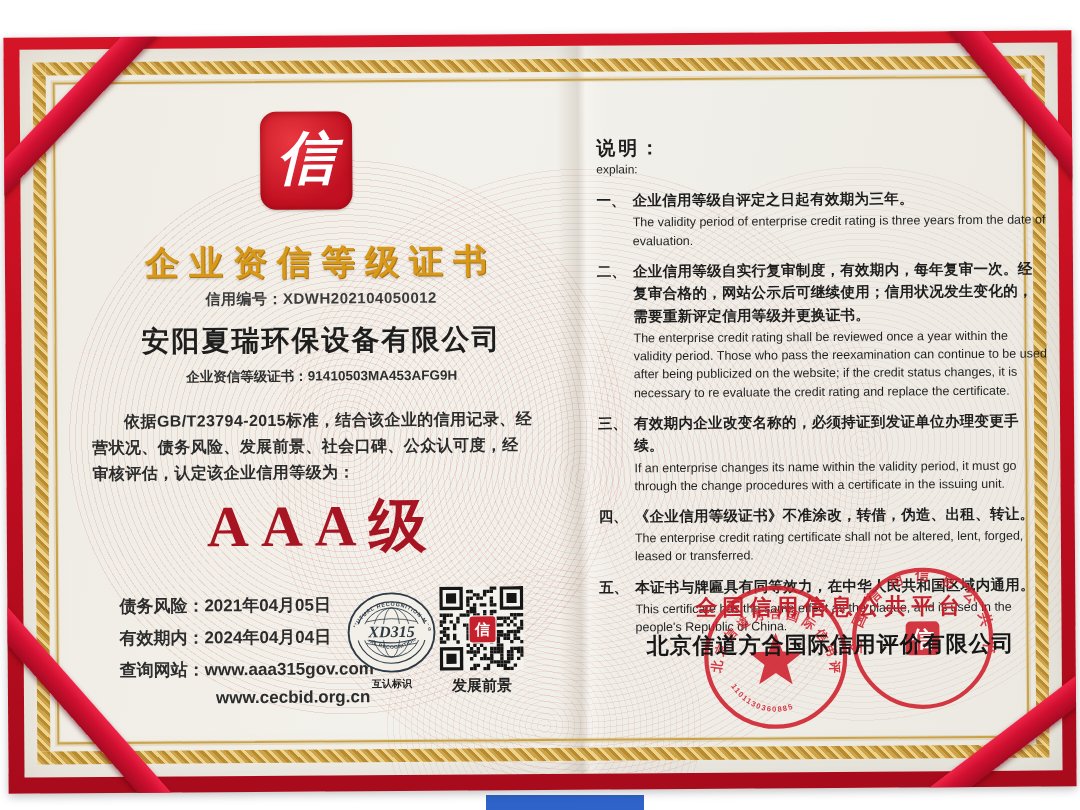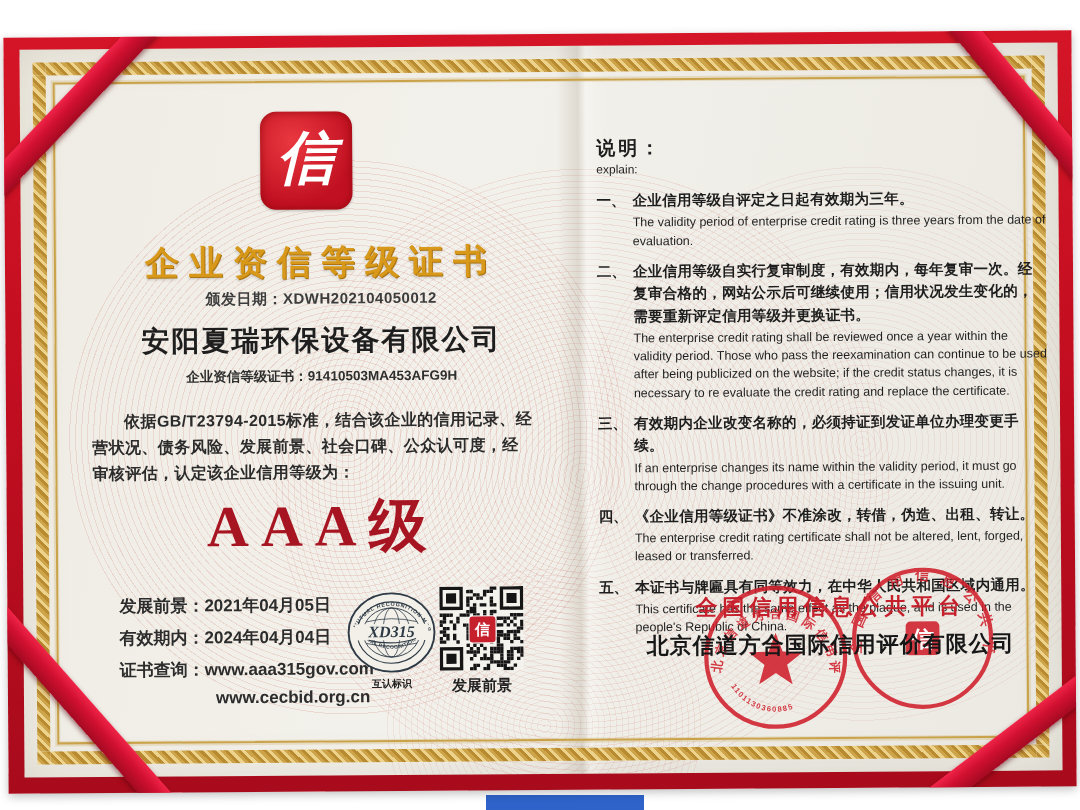--- a/index.html
+++ b/index.html
@@ -102,37 +102,37 @@
     <div class="gold-inner"></div>
   </div>
 
   <div id="content">
 
     <div id="logo" class="abs">
       <span>信</span>
     </div>
     <div id="cert-title" class="abs">企业资信等级证书</div>
     <div id="credit-no" class="abs">
-      <span>颁发日期：</span><span>XDWH202104050012</span>
+      <span>信用编号：</span><span>XDWH202104050012</span>
     </div>
     <div id="company" class="abs">安阳夏瑞环保设备有限公司</div>
     <div id="uscc" class="abs">
       <span>企业资信等级证书：</span><span>91410503MA453AFG9H</span>
     </div>
     <div id="body-para" class="abs">依据GB/T23794-2015标准，结合该企业的信用记录、经营状况、债务风险、发展前景、社会口碑、公众认可度，经审核评估，认定该企业信用等级为：</div>
     <div id="grade" class="abs">AAA级</div>
 
     <div id="info-issue" class="abs info-line">
-      <span>发展前景：</span><span>2021年04月05日</span>
+      <span>债务风险：</span><span>2021年04月05日</span>
     </div>
     <div id="info-expire" class="abs info-line">
       <span>有效期内：</span><span>2024年04月04日</span>
     </div>
     <div id="info-site" class="abs info-line">
-      <span>证书查询：</span><span>www.aaa315gov.com</span>
+      <span>查询网站：</span><span>www.aaa315gov.com</span>
     </div>
     <div id="info-site2" class="abs info-line">www.cecbid.org.cn</div>
 
     <svg id="emblem" class="abs" viewBox="0 0 120 112">
       <defs>
         <path id="arcT" d="M 12,56 A 49,46 0 0 1 108,56" fill="none"></path>
         <path id="arcB" d="M 16,50 A 50,48 0 0 0 104,50" fill="none"></path>
       </defs>
       <ellipse cx="60" cy="54" rx="56" ry="51" fill="#f2f0e9" stroke="#2e3a45" stroke-width="2.5"></ellipse>
       <ellipse cx="60" cy="54" rx="45" ry="40" fill="none" stroke="#2e3a45" stroke-width="1.4"></ellipse>

